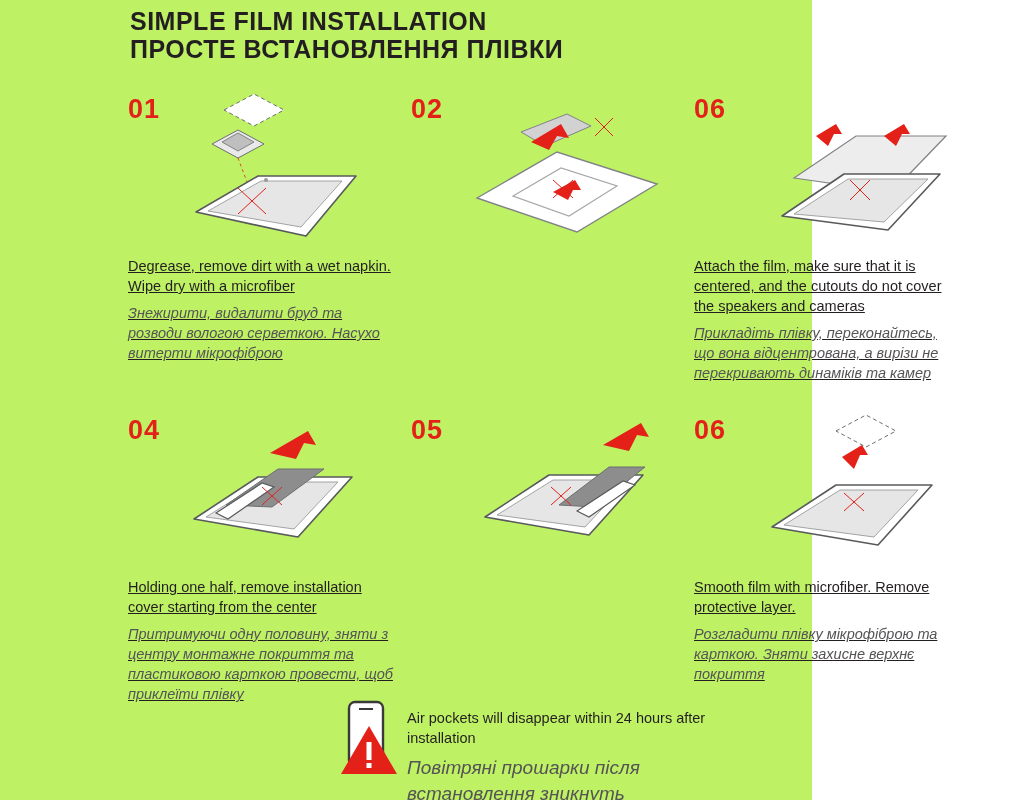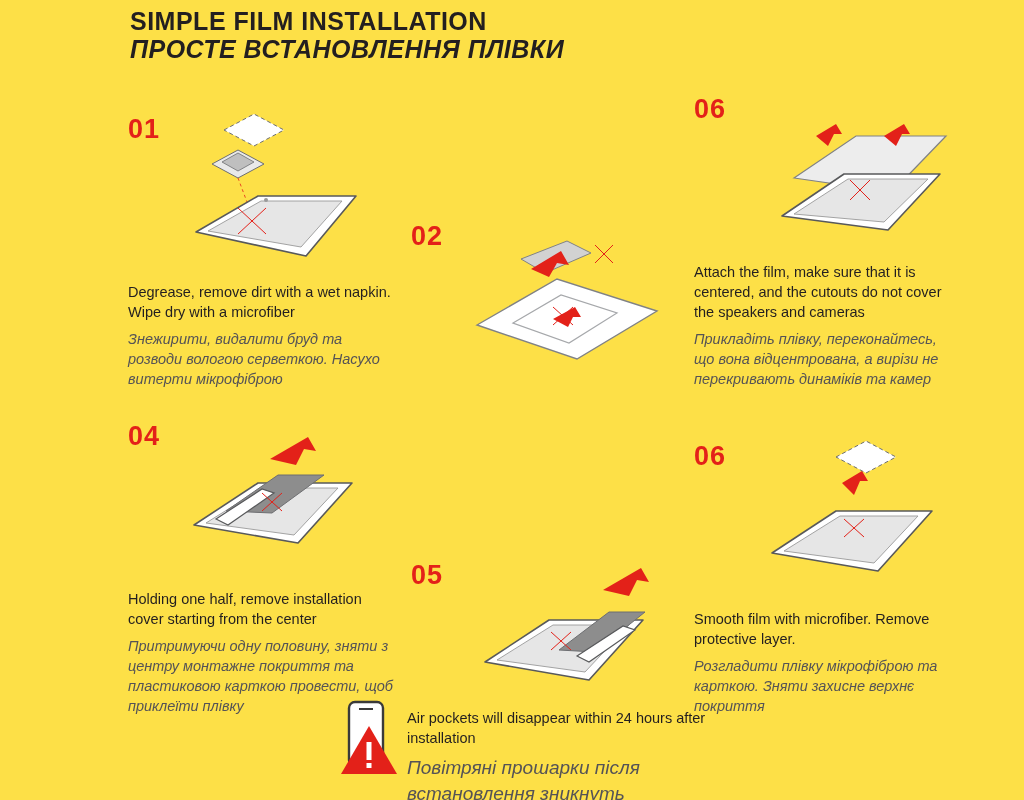--- a/index.html
+++ b/index.html
@@ -6,22 +6,22 @@
   html, body {
     margin: 0; padding: 0;
     width: 1024px; height: 800px;
     background: #ffffff;
     font-family: "Liberation Sans", sans-serif;
     color: #231f20;
     overflow: hidden;
   }
   #page {
     position: relative;
-    width: 1024px; height: 800px;
-    background: #fde047;
+    width: 812px; height: 800px;
+    background: #bef264;
   }
 
   
   .header {
     position: absolute;
     left: 130px; top: 8px;
   }
   .header .title-en {
     font-size: 25px;
     font-weight: bold;
@@ -30,33 +30,31 @@
     color: #231f20;
     margin: 0;
   }
   .header .title-uk {
     font-size: 25px;
     font-weight: bold;
     letter-spacing: 0.5px;
     line-height: 1.1;
     color: #231f20;
     margin: 2px 0 0 0;
-    font-style: italic;
   }
 
   
   .grid {
     position: absolute;
     left: 0; top: 80px;
     width: 1024px;
   }
   .row {
     display: flex;
     width: 1024px;
-    align-items: flex-end;
   }
   .cell {
     width: 265px;
     margin-left: 0;
     position: relative;
   }
   .col-1 { margin-left: 128px; }
   .col-2 { margin-left: 18px; }
   .col-3 { margin-left: 18px; }
 
@@ -70,21 +68,21 @@
     left: 0; top: 16px;
   }
 
   .art {
     height: 170px;
     position: relative;
     margin-left: 38px;
   }
   .art svg { display: block; }
 
-  .caption { margin-top: 12px; }
+  .caption { margin-top: 6px; text-decoration: underline; }
   .cap-en {
     font-size: 14.5px;
     line-height: 1.38;
     color: #231f20;
     margin: 0;
   }
   .cap-uk {
     font-size: 14.5px;
     line-height: 1.38;
     color: #555356;

